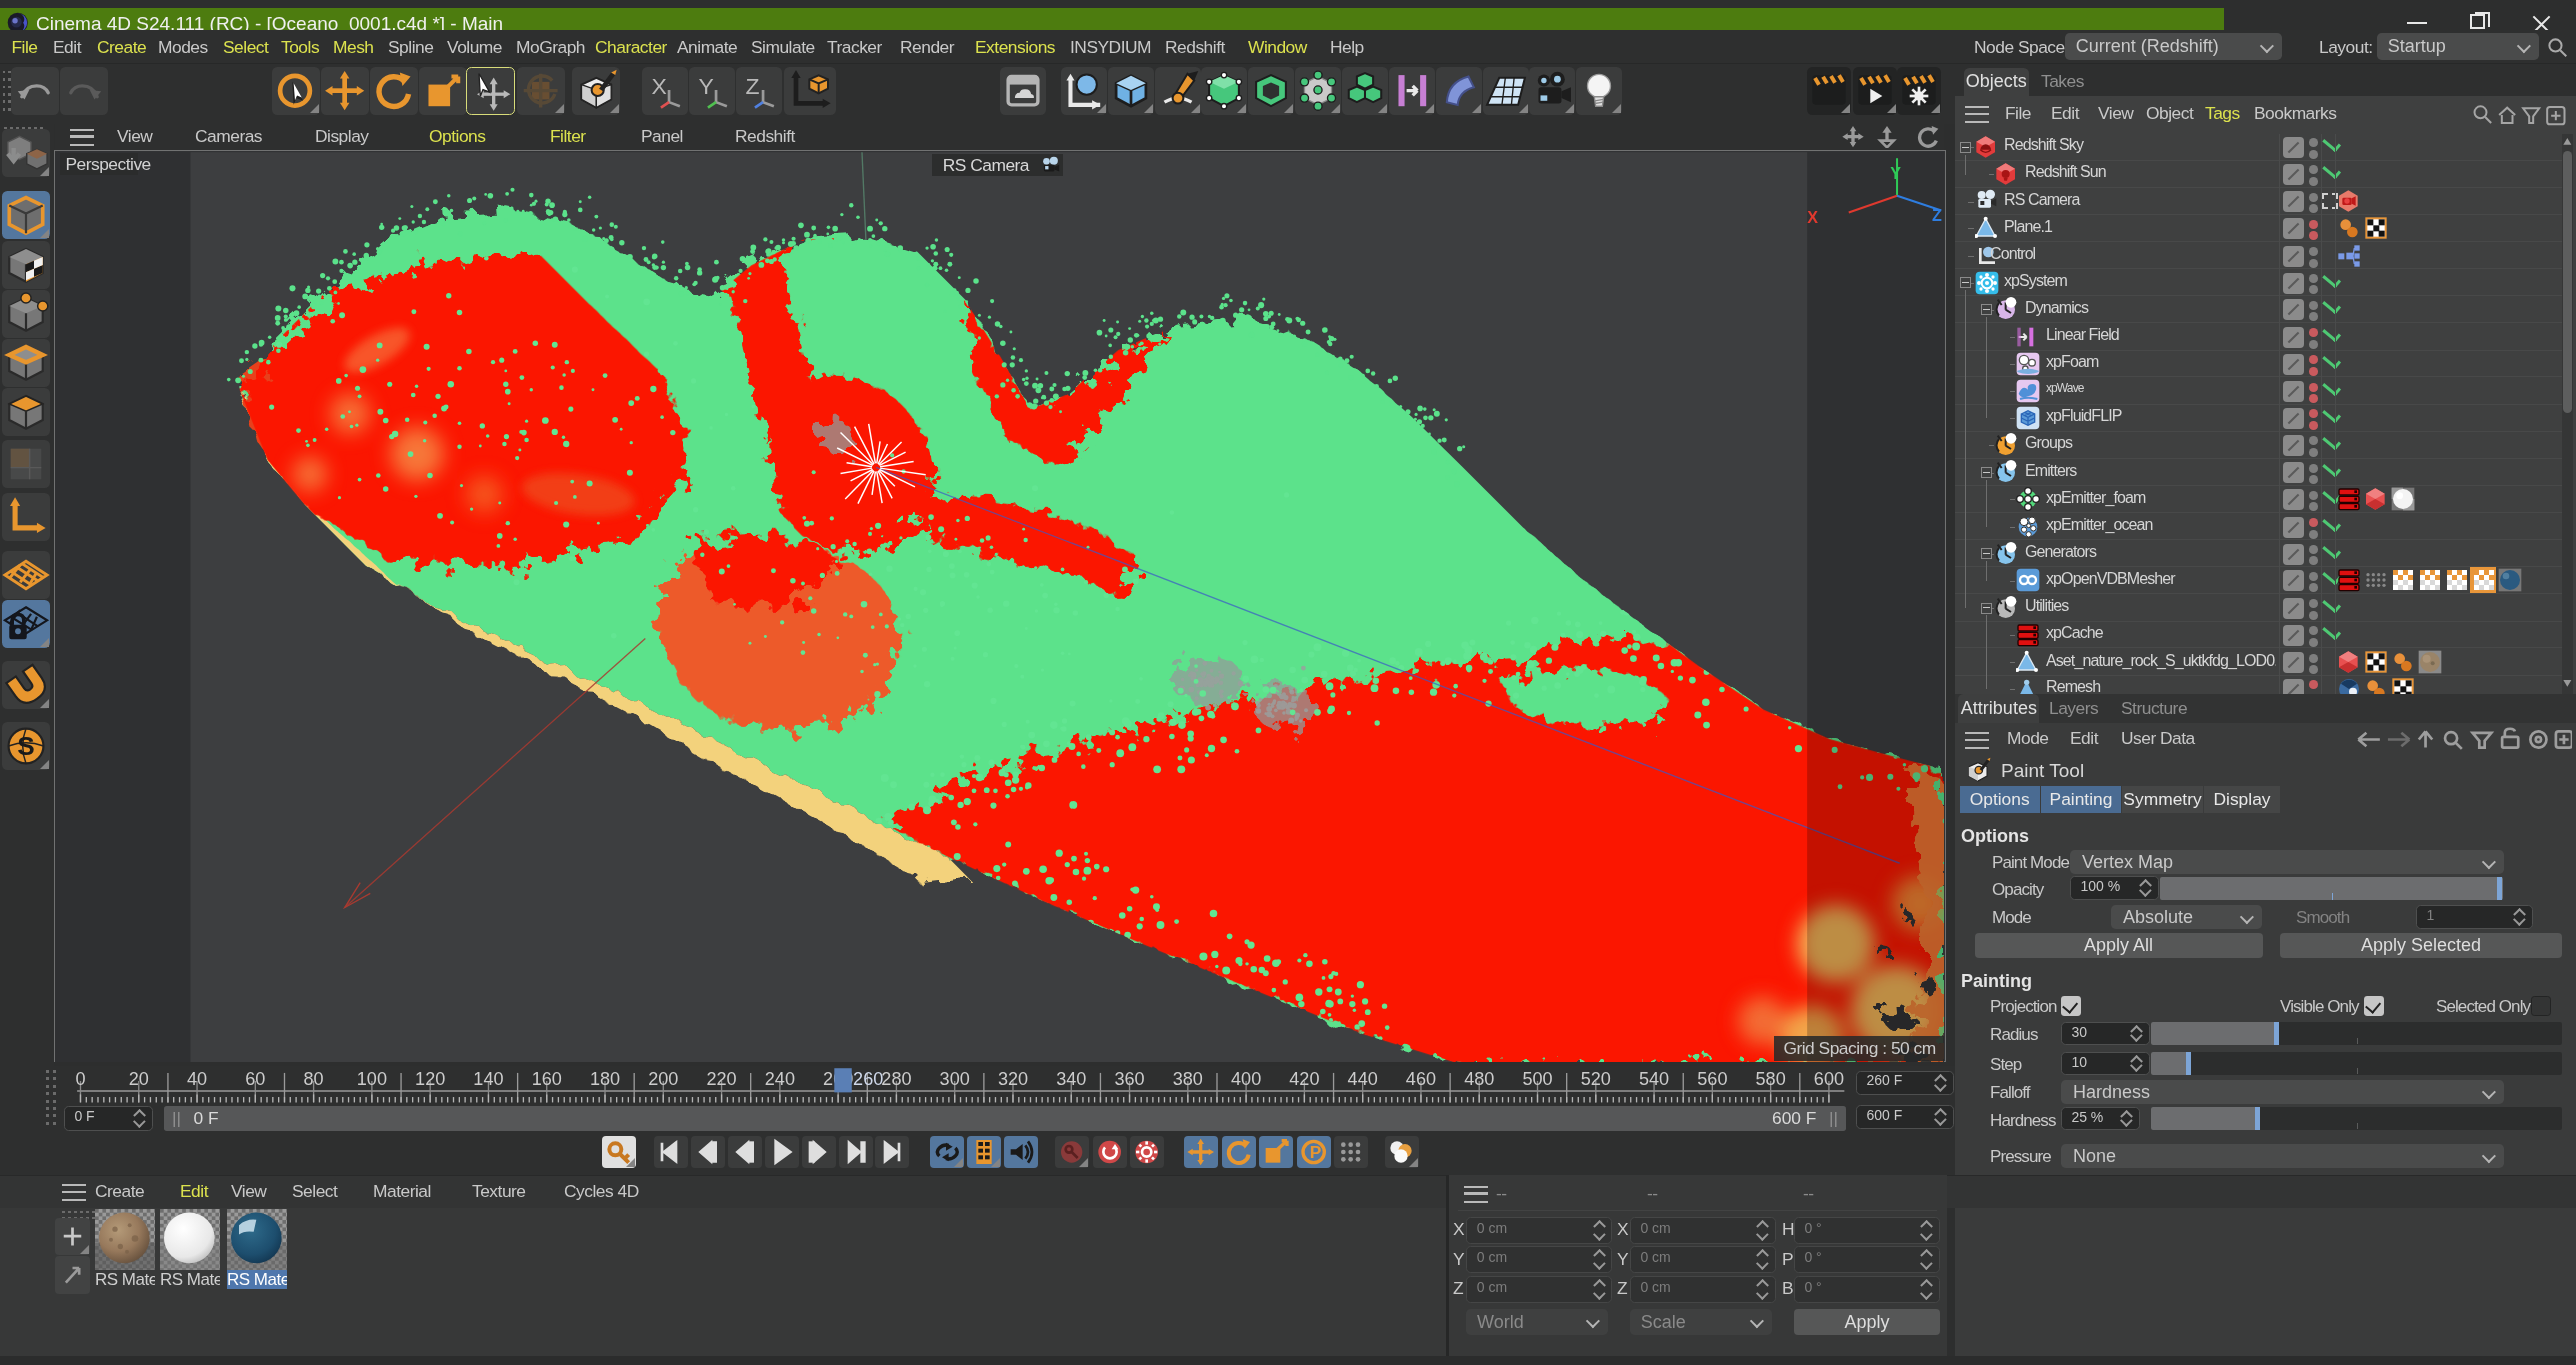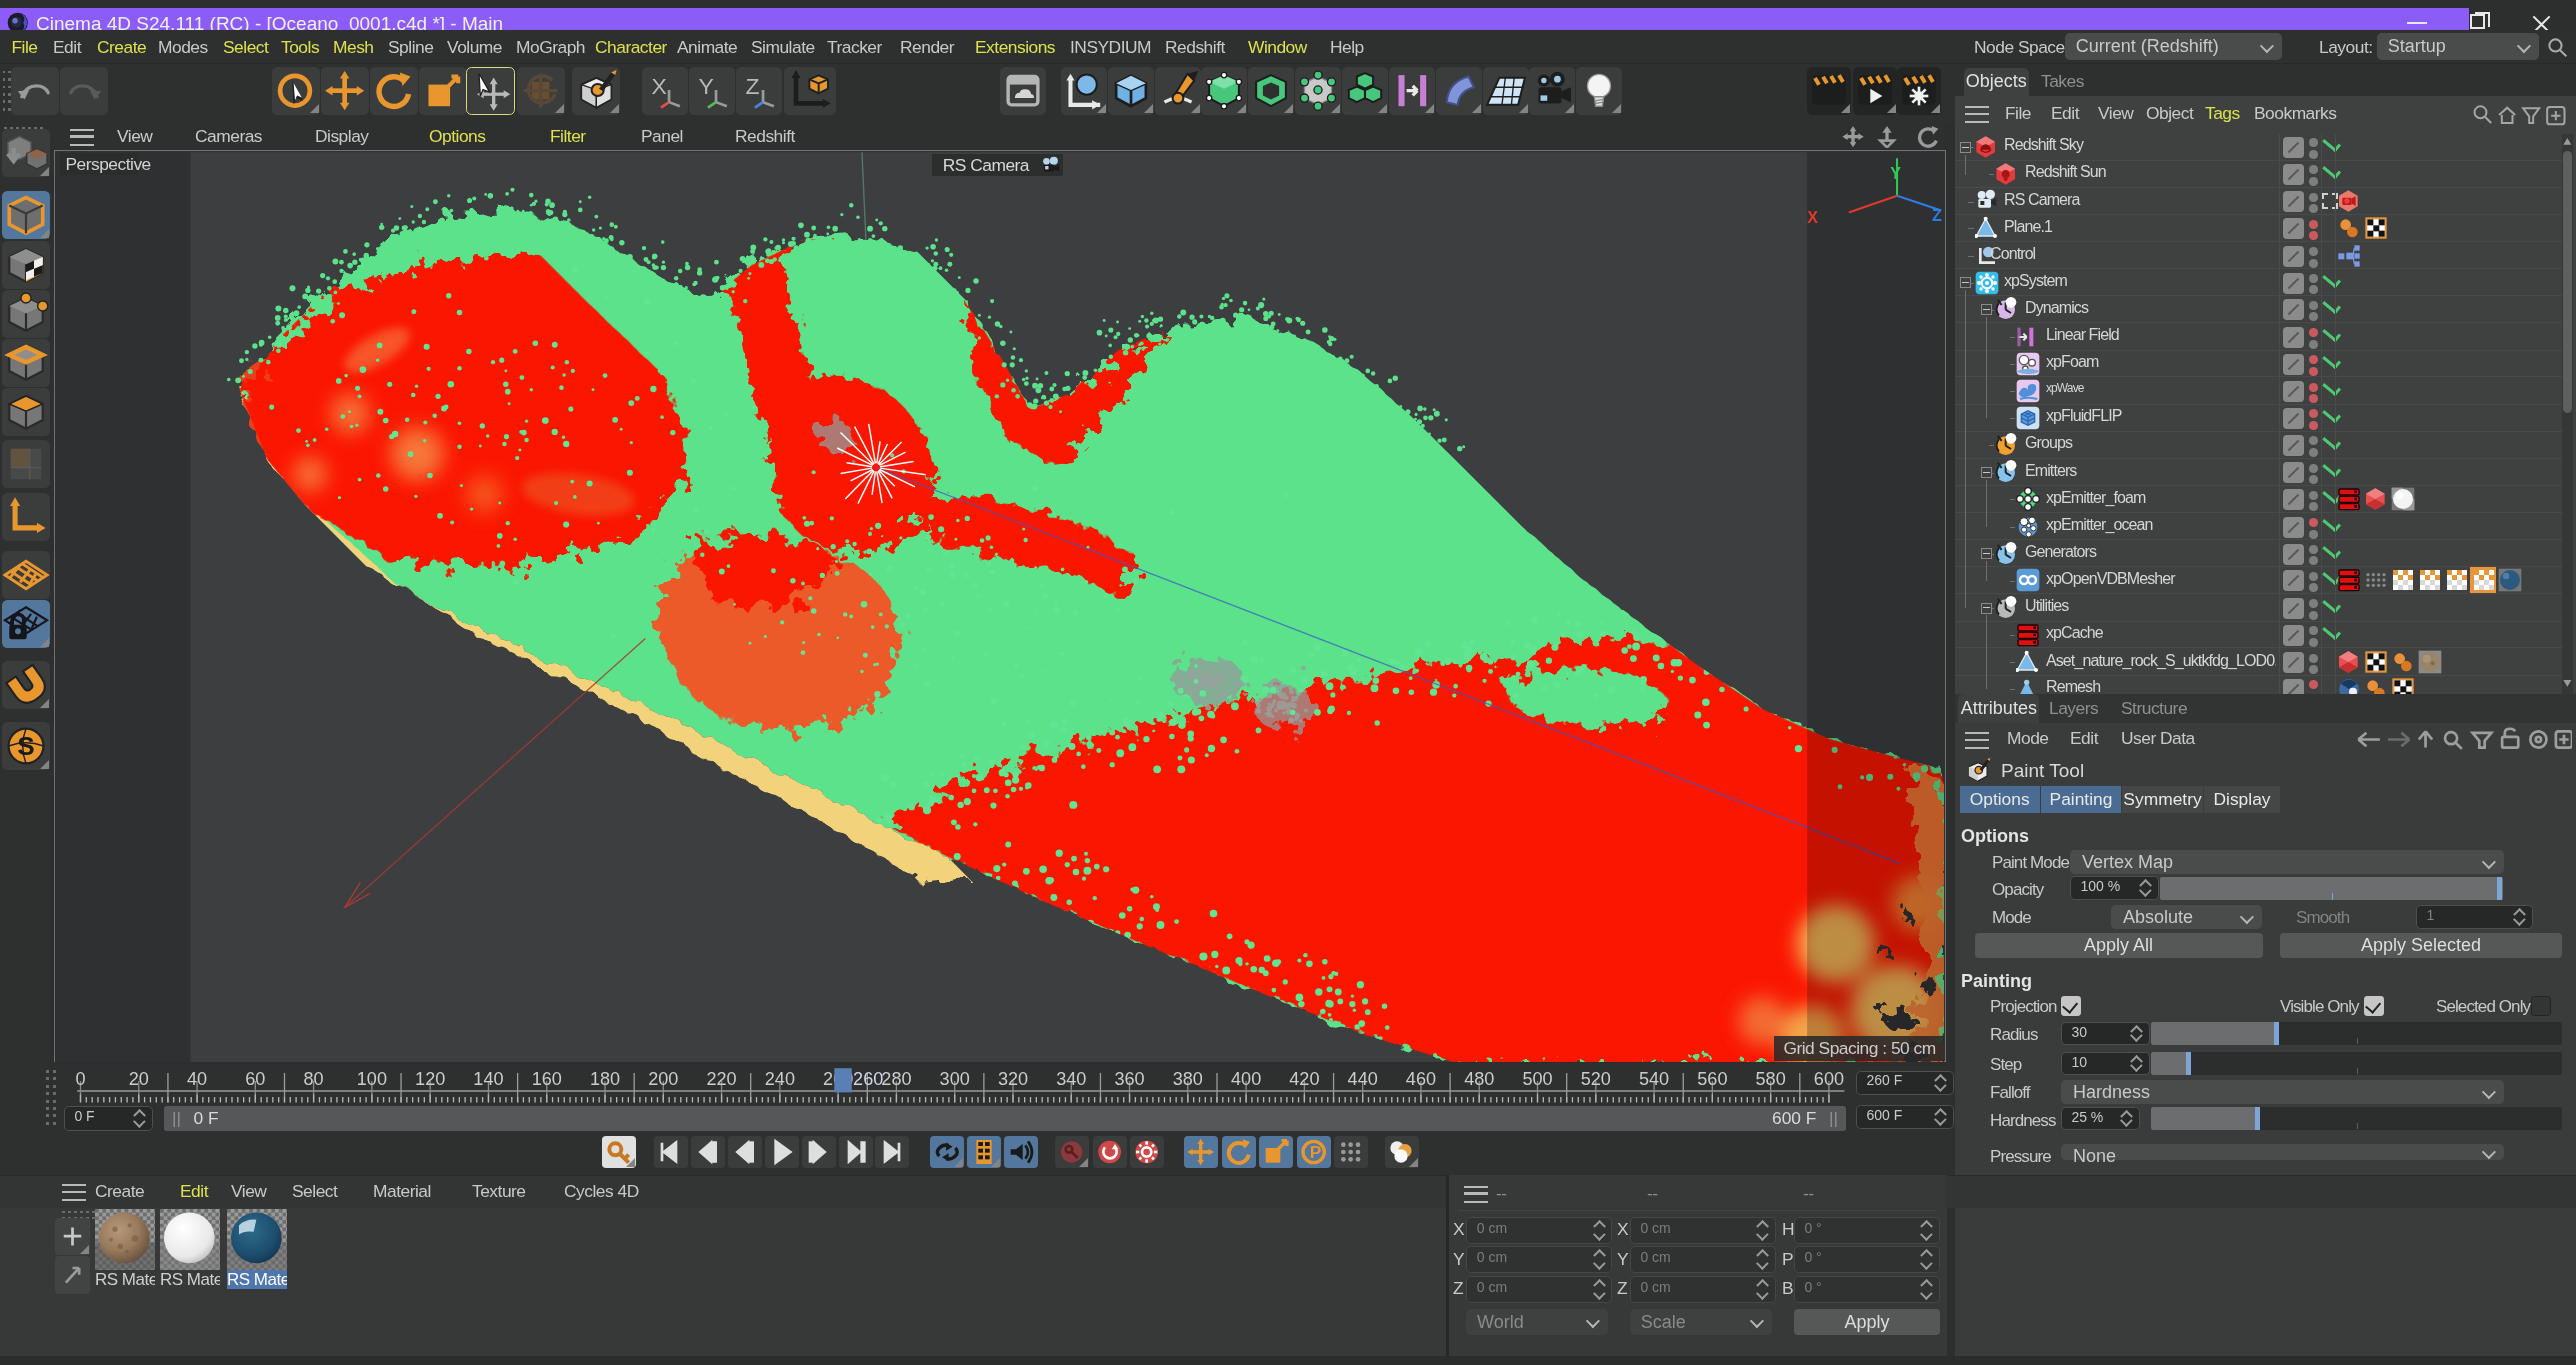--- a/index.html
+++ b/index.html
@@ -19,21 +19,21 @@
 .smark{position:absolute;top:0;bottom:0;width:4.7px;background:#7da5d7;}
 .hamb{position:absolute;width:24px;height:17.4px;border-top:2.7px solid #b9b9b9;border-bottom:2.7px solid #b9b9b9;}
 .hamb:after{content:"";position:absolute;left:0;right:0;top:4.7px;height:2.7px;background:#b9b9b9;}
 .atxt{font-size:17px !important;letter-spacing:-0.9px !important;}
 .btn{position:absolute;background:#565757;border-radius:4px;color:#dedede;font-size:18px;text-align:center;}
 .trow{position:absolute;left:0;right:10.7px;height:27px;border-bottom:0.7px solid #484949;}
 .gchk{position:absolute;width:17.4px;height:9.4px;border-right:3.4px solid #4ec973;border-bottom:3.4px solid #4ec973;transform:rotate(40deg);}
 </style></head>
 <body>
 
-<div class="abs" style="left:0;top:8px;width:2469px;height:29.5px;background:#8b5cf6;">
+<div class="abs" style="left:0;top:8px;width:2224px;height:29.5px;background:#4d7c0f;">
  <svg class="abs" style="left:6.7px;top:4px" width="21.5" height="21.5" viewBox="0 0 32 32">
   <circle cx="16" cy="16" r="15" fill="#1a1a28"></circle>
   <path d="M16 2 A14 14 0 0 1 30 16 A14 14 0 0 1 16 30 A10 9 0 0 0 24 16 A10 9 0 0 0 16 2z" fill="#4953c8"></path>
   <circle cx="14" cy="15" r="8" fill="#262a4a"></circle>
   <circle cx="12" cy="13" r="4" fill="#7d87e8" opacity="0.8"></circle>
  </svg>
  <div class="abs" style="left:36px;top:4.7px;color:#f0f0f0;font-size:19px;">Cinema 4D S24.111 (RC) - [Oceano_0001.c4d *] - Main</div>
  <div class="abs" style="left:2407px;top:14px;width:20px;height:2px;background:#e8e8e8;"></div>
  <div class="abs" style="left:2470px;top:6px;width:14.8px;height:14.8px;border:2px solid #e8e8e8;"></div>
  <div class="abs" style="left:2475px;top:4px;width:14.8px;height:14.8px;border-top:2px solid #e8e8e8;border-right:2px solid #e8e8e8;"></div>
@@ -2463,21 +2463,21 @@
 <div class="abs txt atxt" style="left:35px;top:417px;">Hardness</div>
 <div class="ibox spin" style="left:106px;top:413px;width:79px;height:23px;">
       <span style="position:absolute;left:9.4px;top:0.7px;">25 %</span>
     </div>
 <div class="slider" style="left:196px;top:413px;width:411px;">
       <div class="sfill" style="width:104px;"></div>
       <div class="smark" style="left:104px;"></div>
       <div class="abs" style="left:50%;bottom:1.3px;width:1.3px;height:6px;background:#5a5b5b;"></div>
     </div>
 <div class="abs txt atxt" style="left:35px;top:453px;">Pressure</div>
-<div class="dd chev" style="left:106px;top:450px;width:443px;height:16px;">
+<div class="dd chev" style="left:106px;top:450px;width:443px;height:24px;">
       <span style="position:absolute;left:12px;top:2px;">None</span>
     </div>
 </div>
 <div class="abs" style="left:0;top:1066px;width:1955px;height:109px;background:#2e2f2f;">
     <div class="abs" style="left:46px;top:4px;width:2.7px;height:2.7px;background:#6b6b6b;"></div>
     <div class="abs" style="left:53px;top:4px;width:2.7px;height:2.7px;background:#6b6b6b;"></div>
     <div class="abs" style="left:46px;top:11.4px;width:2.7px;height:2.7px;background:#6b6b6b;"></div>
     <div class="abs" style="left:53px;top:11.4px;width:2.7px;height:2.7px;background:#6b6b6b;"></div>
     <div class="abs" style="left:46px;top:19px;width:2.7px;height:2.7px;background:#6b6b6b;"></div>
     <div class="abs" style="left:53px;top:19px;width:2.7px;height:2.7px;background:#6b6b6b;"></div>

